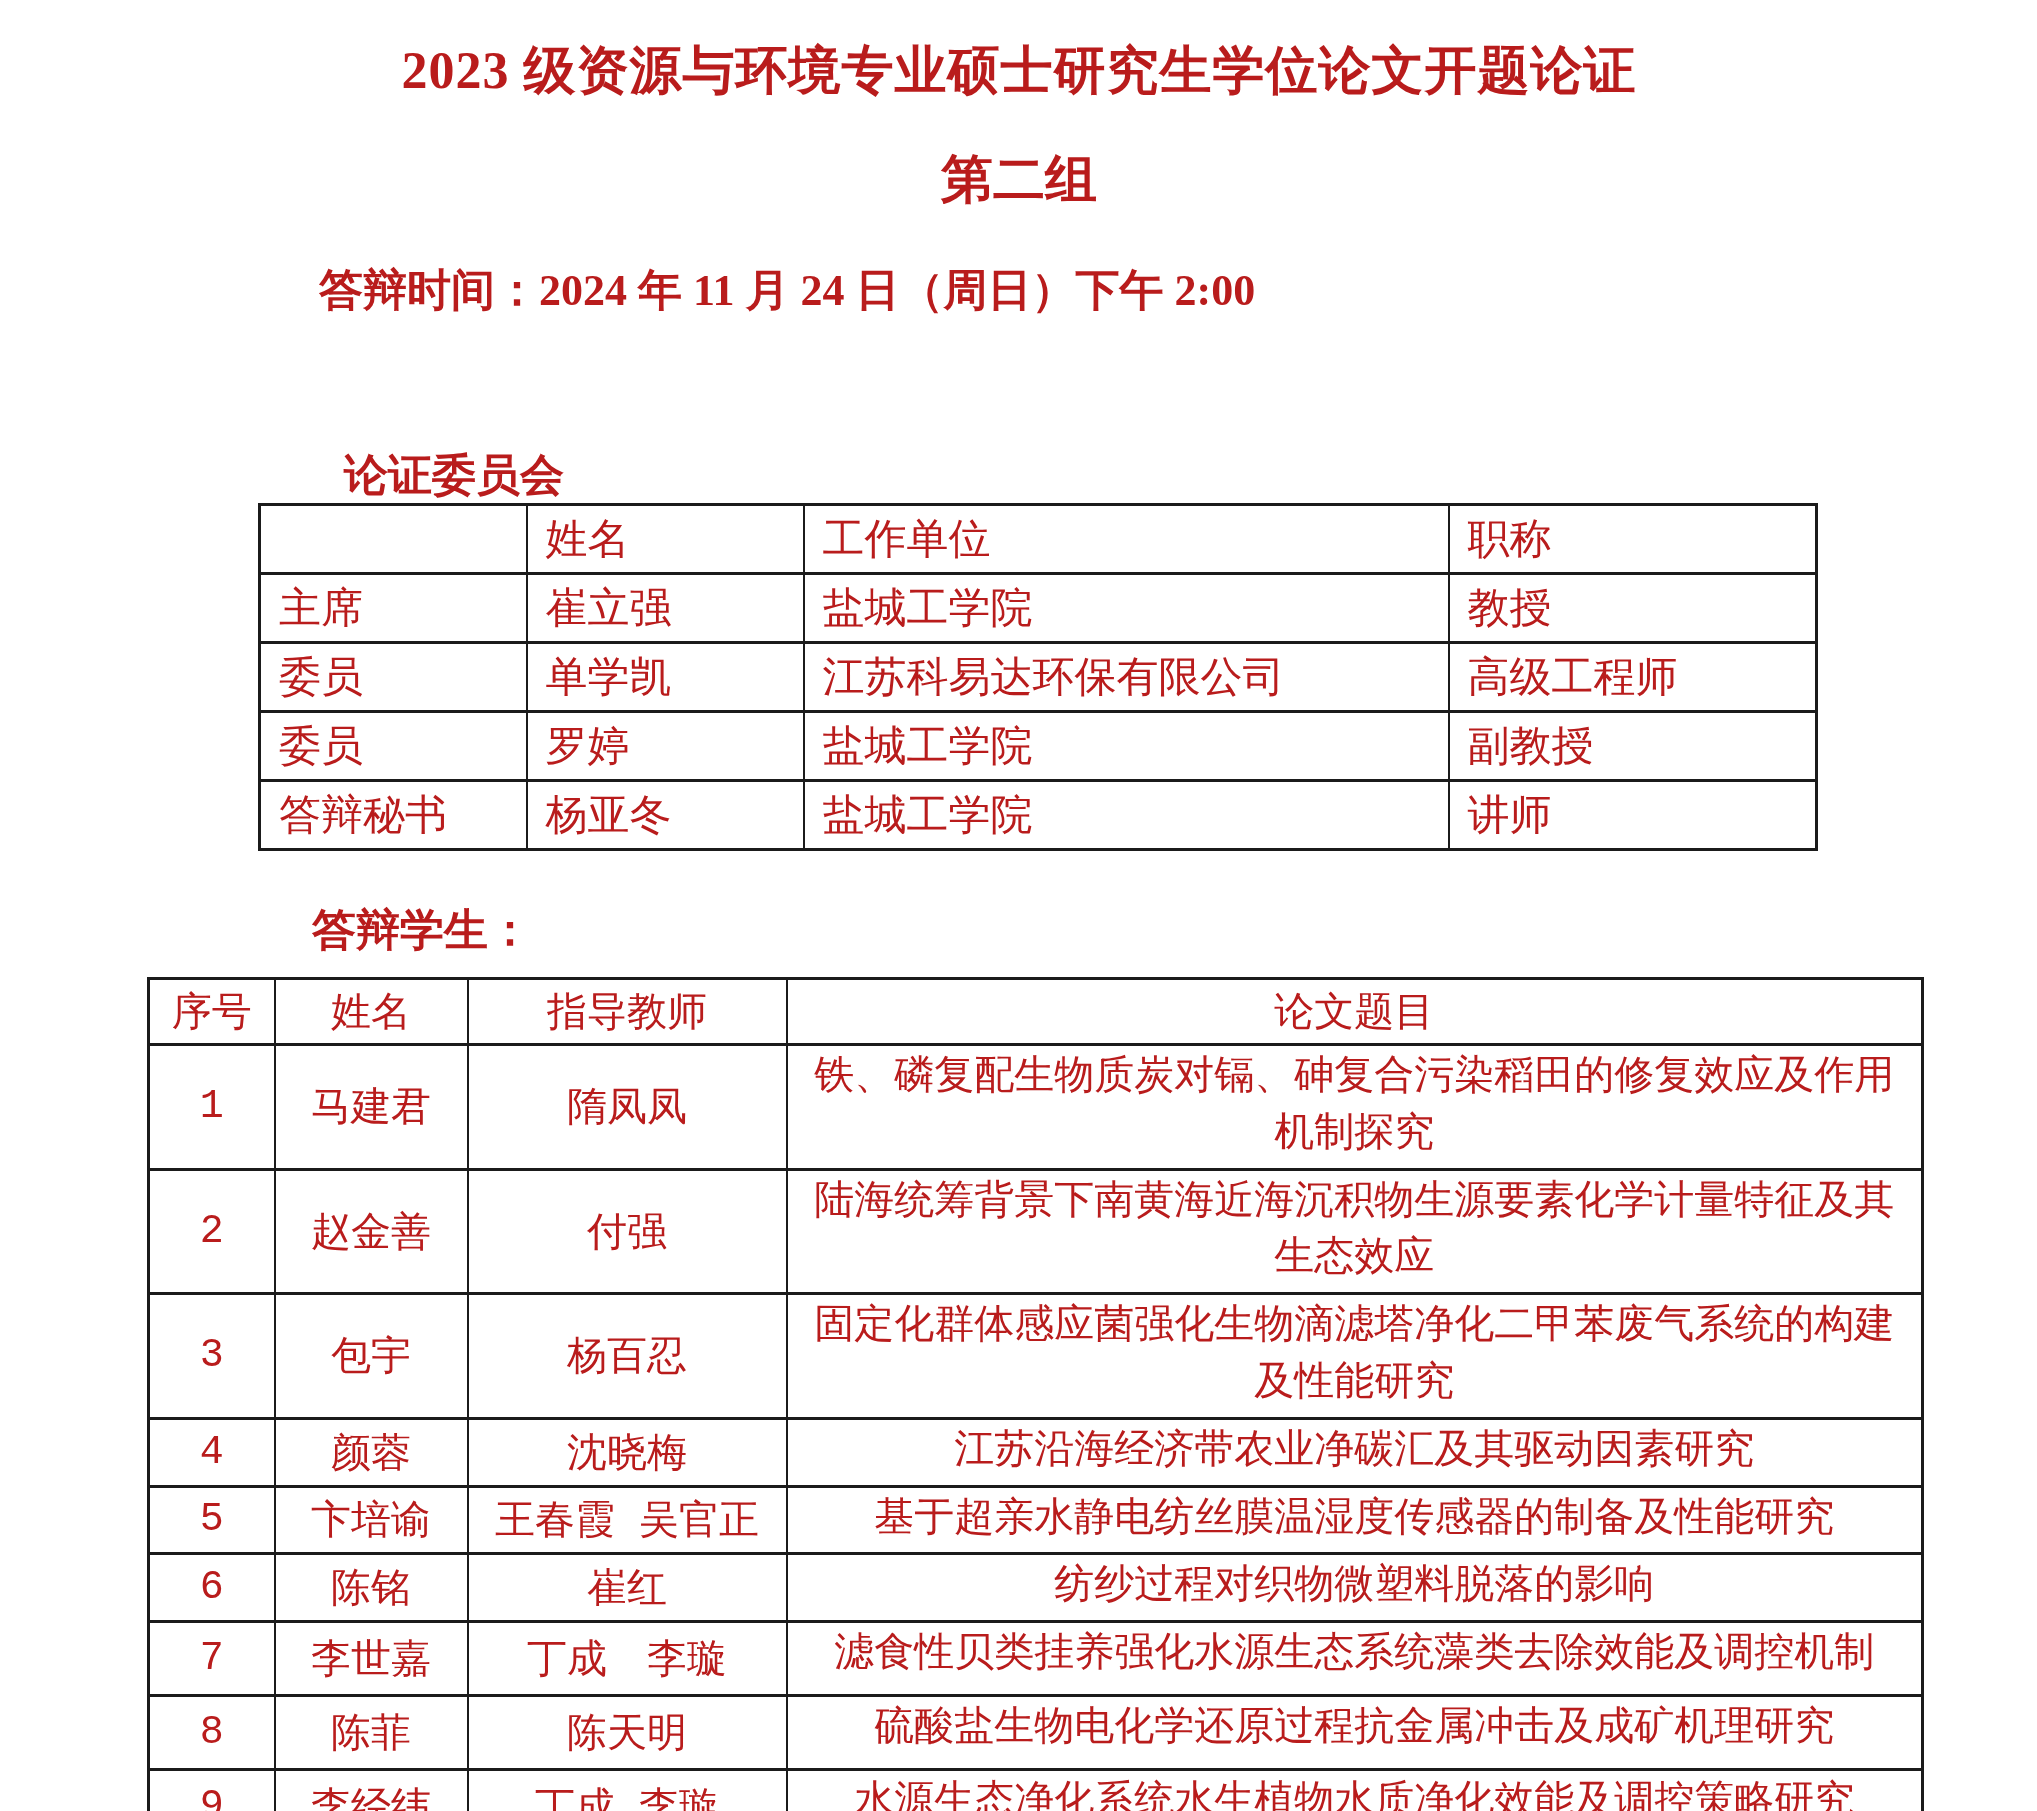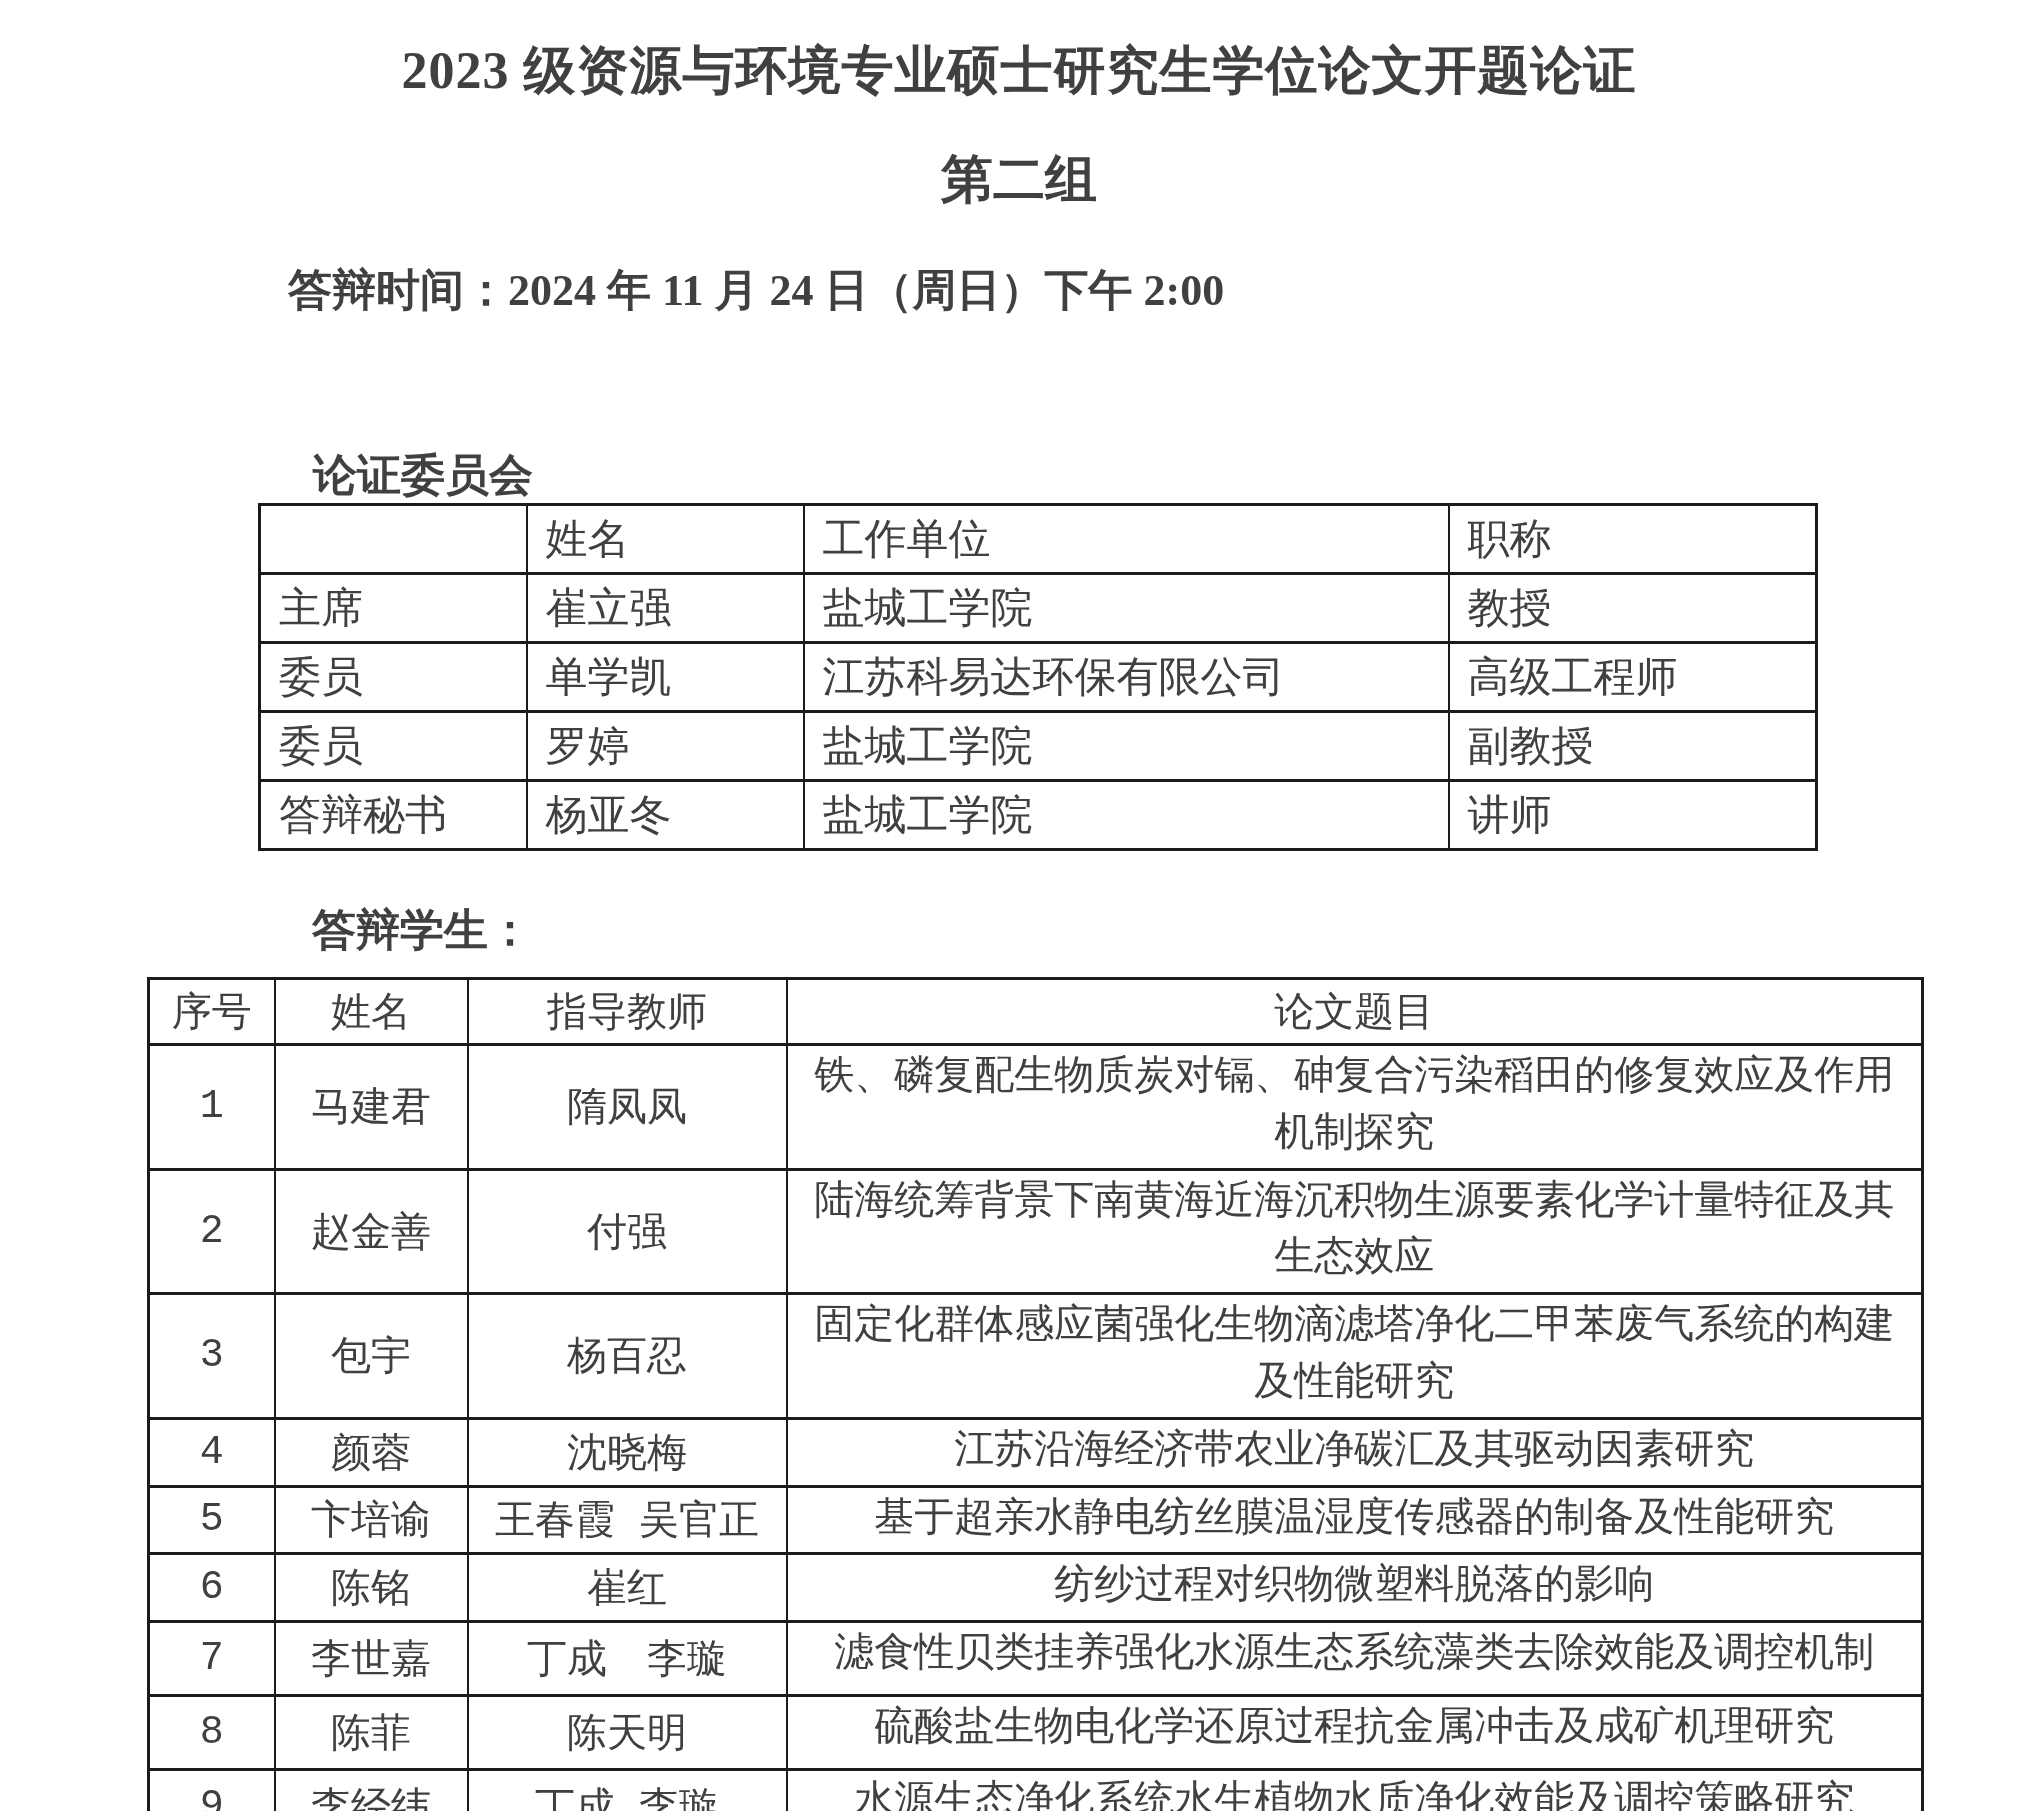--- a/index.html
+++ b/index.html
@@ -1,24 +1,24 @@
 <!DOCTYPE html>
 <html><head>
 <meta charset="utf-8">
 <style>
   html,body { margin:0; padding:0; background:#ffffff; }
   #page {
     position:relative; width:2038px; height:1812px; background:#ffffff;
-    font-family:"Liberation Serif","DejaVu Serif",serif; color:#404040;
+    font-family:"Liberation Serif","DejaVu Serif",serif; color:#b91c1c;
     overflow:hidden;
   }
   .centerline { position:absolute; left:0; width:100%; text-align:center; font-weight:bold; white-space:pre; }
   .doc-title { top:36px;  font-size:52px; letter-spacing:1px; }
   .doc-group { top:145px; font-size:52px; }
-  .infoline  { position:absolute; left:288px; font-weight:bold; font-size:44px; white-space:pre; }
+  .infoline  { position:absolute; left:319px; font-weight:bold; font-size:44px; white-space:pre; }
   .info-time  { top:261px; }
   .info-place { top:354px; }
   .label-committee { top:446px;margin-left:25px; }
   .label-students  { top:901px; left:312px; }
 
   table { border-collapse:collapse; table-layout:fixed; position:absolute; background:#ffffff;font-family:Liberation Mono, monospace; }
   #committee-table { left:258px; top:503px; width:1556px; border:3px solid #1b1b1b; }
   #committee-table td {
     border:2px solid #1b1b1b; border-top-width:3px; border-bottom-width:3px;
     font-size:42px; vertical-align:middle; text-align:left;

